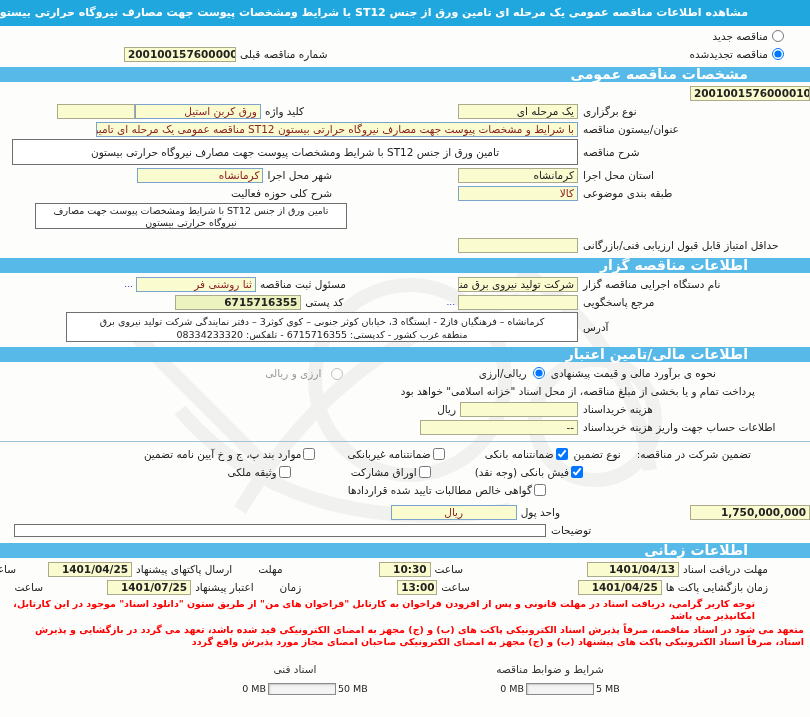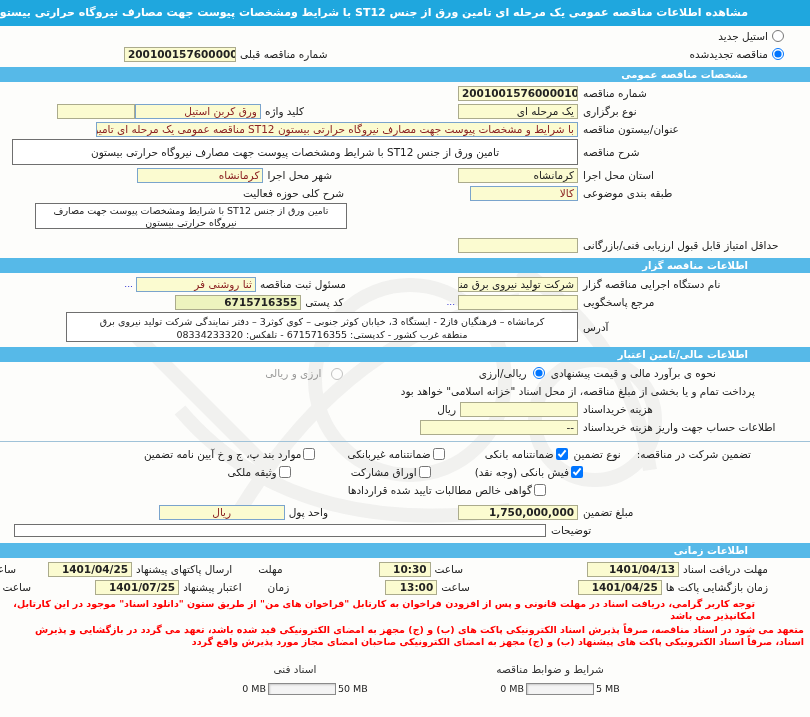--- a/index.html
+++ b/index.html
@@ -14,21 +14,21 @@
   .wm { position:absolute; top:210px; left:90px; width:620px; height:380px; z-index:0; opacity:.5; pointer-events:none; }
   .content { position:relative; z-index:1; }
 
   .topbar {
     height:26px; background:#1FA7DE; color:#fff; font-weight:bold;
     font-size:11px; line-height:26px; padding:0 62px 0 8px;
     text-align:right; white-space:nowrap; overflow:hidden;
   }
   .secbar {
     height:15px; background:#56B9E8; color:#fff; font-weight:bold;
-    font-size:10px; line-height:15px; padding:0 62px 0 8px; margin:5px 0 3px 0;
+    font-size:14px; line-height:15px; padding:0 62px 0 8px; margin:5px 0 3px 0;
     text-align:right;
   }
   .radiorow { display:flex; align-items:center; margin:2px 0; padding-right:24px; min-height:16px; }
   .radiorow .rlabel { margin-right:2px; }
   input[type=radio], input[type=checkbox] { margin:0 2px; vertical-align:middle; width:12px; height:12px; }
 
   .mrow { display:flex; align-items:center; margin:2px 0; min-height:16px; }
   .lcell { width:232px; flex:none; text-align:left; padding-left:5px; }
   .lbl   { flex:none; padding:0 4px; }
   .yf {
@@ -74,34 +74,33 @@
     <path d="M430 60 Q 540 130 560 260"></path>
   </g>
 </svg>
 
 <div class="content">
 
   <div class="topbar">مشاهده اطلاعات مناقصه عمومی یک مرحله ای تامین ورق از جنس ST12 با شرایط ومشخصات پیوست جهت مصارف نیروگاه حرارتی بیستون</div>
 
   <div class="radiorow">
     <input type="radio" name="renew" style="">
-    <span class="rlabel">استیل جدید</span>
+    <span class="rlabel">مناقصه جدید</span>
   </div>
   <div class="radiorow">
     <input type="radio" name="renew" checked="" style="">
     <span class="rlabel">مناقصه تجدیدشده</span>
     <span class="gap" style="width:358px"></span>
     <span class="lbl">شماره مناقصه قبلی</span>
     <div class="yf b ltr" style="width:112px">2001001576000006</div>
   </div>
 
   <div class="secbar">مشخصات مناقصه عمومی</div>
 
   <div class="mrow">
-    <div class="lcell">شماره مناقصه</div>
     <div class="yf b ltr" style="width:120px">2001001576000010</div>
   </div>
 
   <div class="mrow">
     <div class="lcell">نوع برگزاری</div>
     <div class="yf" style="width:120px">یک مرحله ای</div>
     <span class="gap" style="width:150px"></span>
     <span class="lbl">کلید واژه</span>
     <div class="yf sel" style="width:126px">ورق کربن استیل</div>
     <div class="yf" style="width:78px"></div>
@@ -120,21 +119,21 @@
   <div class="mrow">
     <div class="lcell">استان محل اجرا</div>
     <div class="yf" style="width:120px">کرمانشاه</div>
     <span class="gap" style="width:122px"></span>
     <span class="lbl">شهر محل اجرا</span>
     <div class="yf sel" style="width:126px">کرمانشاه</div>
   </div>
 
   <div class="mrow">
     <div class="lcell">طبقه بندی موضوعی</div>
-    <div class="yf sel" style="width:108px">کالا</div>
+    <div class="yf sel" style="width:120px">کالا</div>
     <span class="gap" style="width:122px"></span>
     <span class="lbl">شرح کلی حوزه فعالیت</span>
   </div>
 
   <div class="mrow">
     <div class="wf center small" style="width:312px;height:26px;line-height:12px;margin-right:463px;padding:1px 3px">تامین ورق از جنس ST12 با شرایط ومشخصات پیوست جهت مصارف نیروگاه حرارتی بیستون</div>
   </div>
 
   <div class="mrow" style="margin-top:8px">
     <div class="lcell">حداقل امتیاز قابل قبول ارزیابی فنی/بازرگانی</div>
@@ -234,21 +233,20 @@
   </div>
 
   <div class="mrow" style="padding-right:262px">
     <span class="cbitem">
       <input type="checkbox" style="">
       <span>گواهی خالص مطالبات تایید شده قراردادها</span>
     </span>
   </div>
 
   <div class="mrow" style="margin-top:6px">
-    <div class="lcell">مبلغ تضمین</div>
     <div class="yf b ltr" style="width:120px">1,750,000,000</div>
     <span class="gap" style="width:126px"></span>
     <span class="lbl">واحد پول</span>
     <div class="yf sel center" style="width:126px">ریال</div>
   </div>
 
   <div class="mrow">
     <div class="lcell" style="width:264px">توضیحات</div>
     <div class="wf" style="width:532px;height:13px"></div>
   </div>
@@ -269,21 +267,21 @@
     <span class="gap" style="width:28px"></span>
     <span class="lbl">ساعت</span>
 
   </div>
 
   <div class="mrow" style="padding-right:38px">
     <span class="lbl">زمان بازگشایی پاکت ها</span>
     <div class="yf b ltr" style="width:84px">1401/04/25</div>
     <span class="gap" style="width:104px"></span>
     <span class="lbl">ساعت</span>
-    <div class="yf b ltr" style="width:52px">13:00</div>
+    <div class="yf b ltr" style="width:40px">13:00</div>
     <span class="gap" style="width:92px"></span>
     <span class="lbl">زمان</span>
     <span class="gap" style="width:18px"></span>
     <span class="lbl">اعتبار پیشنهاد</span>
     <div class="yf b ltr" style="width:84px">1401/07/25</div>
     <span class="gap" style="width:60px"></span>
     <span class="lbl">ساعت</span>
 
   </div>
 

